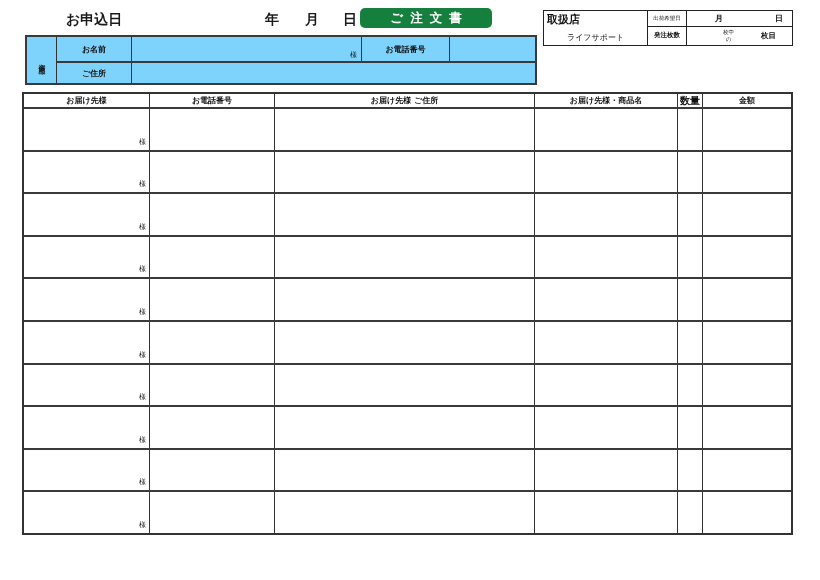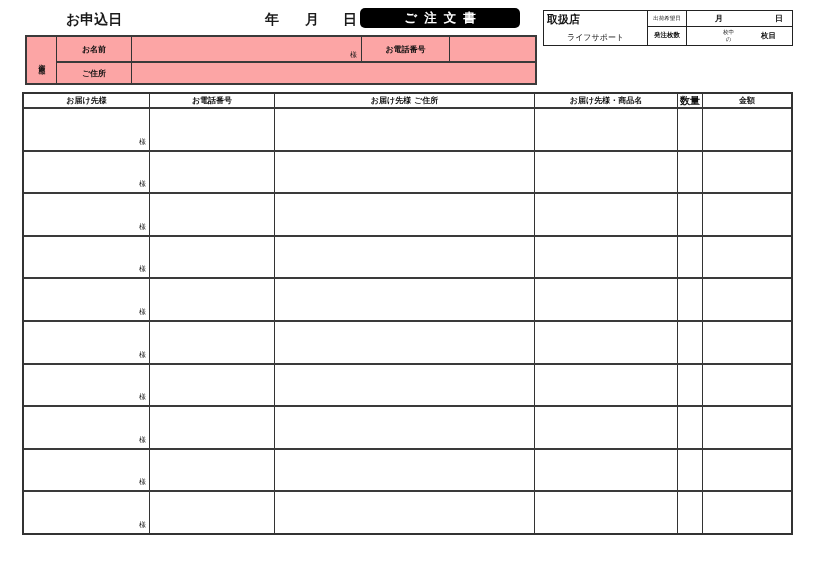--- a/index.html
+++ b/index.html
@@ -3,22 +3,22 @@
 <meta charset="utf-8">
 <style>
   * { margin:0; padding:0; box-sizing:border-box; }
   html,body { background:#fff; }
   body { font-family:"DejaVu Sans", sans-serif; color:#111; }
   .page { position:relative; width:820px; height:580px; background:#fff; overflow:hidden; }
 
   
   .toplabel { position:absolute; font-size:14px; font-weight:bold; color:#1a1a1a; white-space:nowrap; }
   .title-box {
-    position:absolute; left:360px; top:8px; width:160px; height:20px;
-    background:#000000; border-radius:5px;
+    position:absolute; left:360px; top:8px; width:132px; height:20px;
+    background:#15803d; border-radius:5px;
     display:flex; align-items:center; justify-content:center;
   }
   .title-box span {
     color:#fff; font-size:12.5px; font-weight:bold; letter-spacing:7px; padding-left:7px; white-space:nowrap;
   }
 
   
   .dealer { position:absolute; left:543px; top:10px; width:250px; height:36px; border:1.5px solid #222; display:flex; background:#fff; }
   .dealer-left { width:104px; border-right:1px solid #222; position:relative; }
   .store-label { position:absolute; left:3px; top:1px; font-size:11px; font-weight:bold; }
@@ -29,21 +29,21 @@
   .dealer-cell-label { width:39px; border-right:1px solid #222; display:flex; align-items:center; justify-content:center; text-align:center; }
   .ship-date-label { font-size:5.5px; }
   .order-count-label { font-size:6.5px; font-weight:bold; }
   .dealer-cell-val { flex:1; display:flex; align-items:center; position:relative; }
   .md-month { margin-left:28px; font-size:8px; font-weight:bold; }
   .md-day { margin-left:auto; margin-right:9px; font-size:8px; font-weight:bold; }
   .sheets-of { margin-left:36px; font-size:5.5px; line-height:1.15; text-align:center; }
   .sheet-no { margin-left:auto; margin-right:16px; font-size:7.5px; font-weight:bold; }
 
   
-  .requester { position:absolute; left:25px; top:35px; width:512px; height:50px; border:2px solid #3a3a3a; display:flex; background:#fca5a5; }
+  .requester { position:absolute; left:25px; top:35px; width:512px; height:50px; border:2px solid #3a3a3a; display:flex; background:#7dd3fc; }
   .side-label { width:30px; border-right:1px solid #333; display:flex; align-items:center; justify-content:center;
                 writing-mode:vertical-rl; text-orientation:upright; font-size:7px; letter-spacing:1px; }
   .req-grid { flex:1; display:flex; flex-direction:column; }
   .req-row1 { display:flex; flex:0 0 26px; border-bottom:2px solid #3a3a3a; }
   .req-row2 { display:flex; flex:1;gap:10px; }
   .req-label { border-right:1px solid #333; display:flex; align-items:center; justify-content:center; font-size:8px; font-weight:bold; }
   .lbl-name, .lbl-addr { width:75px; }
   .cell-name-val { width:230px; border-right:1px solid #333; position:relative; }
   .lbl-phone { width:88px; }
   .cell-phone-val { flex:1; }

